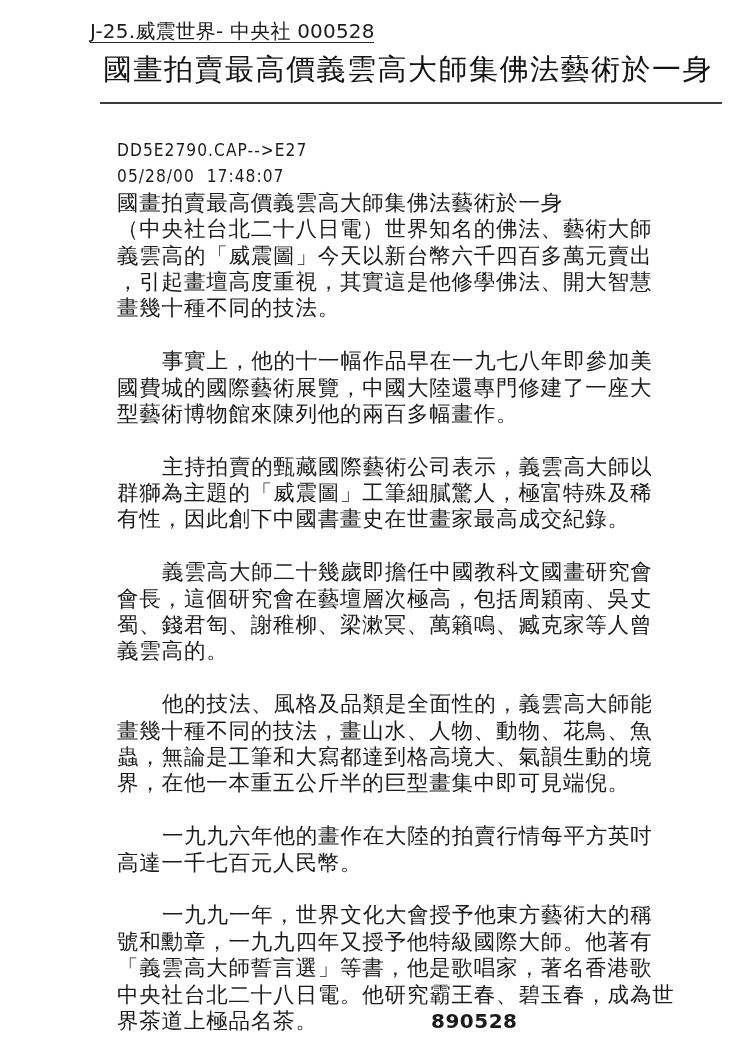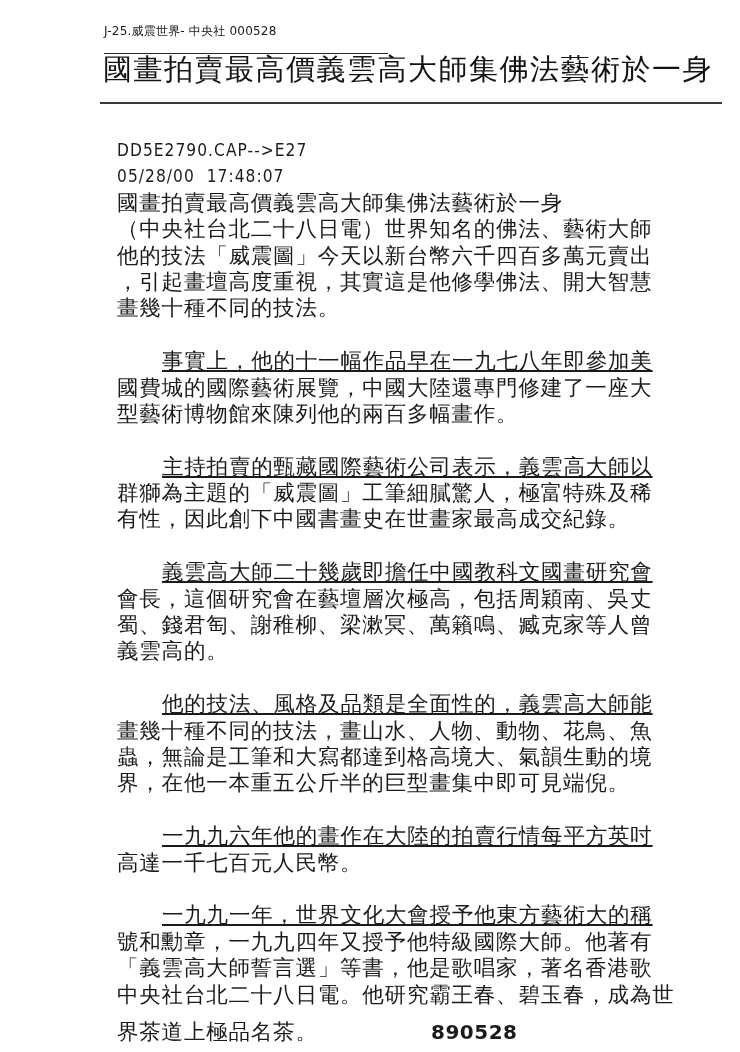--- a/index.html
+++ b/index.html
@@ -10,29 +10,29 @@
   body {
     width: 740px;
     height: 1052px;
     position: relative;
     overflow: hidden;
     color: #1b1b1b;
     font-family: "DejaVu Sans", "Liberation Sans", sans-serif;
   }
   .slug {
     position: absolute;
-    left: 104px;
+    left: 90px;
     top: 21px;
     width: 284px;
-    font-size: 12px;
+    font-size: 20px;
     line-height: 20px;
     white-space: nowrap;
     letter-spacing: 0.2px;
     border-bottom: 1.5px solid #2a2a2a;
-    padding-bottom: 12px;
+    padding-bottom: 1px;
   }
   .headline {
     position: absolute;
     left: 103px;
     top: 51px;
     font-size: 29px;
     line-height: 36px;
     font-weight: 500;
     white-space: nowrap;
     letter-spacing: 1.5px;
@@ -64,53 +64,52 @@
     font-size: 18px;
     letter-spacing: 1.2px;
     transform: scaleX(0.86);
     transform-origin: left center;
   }
   .blank {
     height: 26.4px;
   }
   .indent {
     padding-left: 45px;
-    text-decoration: underline;
   }
   .endmark {
     display: inline-block;
     position: absolute;
     left: 314px;
     font-size: 20px;
     letter-spacing: 0.5px;
     font-weight: bold;
   }
   .para { position: relative; }
-  .lastline { position: relative; margin-top: 11px; }
+  .lastline { position: relative; }
 </style>
 </head>
 <body>
 
 <div>
 
   <div class="slug">J-25.威震世界- 中央社 000528</div>
 
   <div class="headline">國畫拍賣最高價義雲高大師集佛法藝術於一身</div>
 
   <div class="rule"></div>
 
   <div class="body">
 
     <div class="line mono">DD5E2790.CAP--&gt;E27</div>
     <div class="line mono" style="white-space:pre;">05/28/00  17:48:07</div>
     <div class="line">國畫拍賣最高價義雲高大師集佛法藝術於一身</div>
 
     <div class="para">
       <div class="line">（中央社台北二十八日電）世界知名的佛法、藝術大師</div>
-      <div class="line">他的技法「威震圖」今天以新台幣六千四百多萬元賣出</div>
+      <div class="line">義雲高的「威震圖」今天以新台幣六千四百多萬元賣出</div>
       <div class="line">，引起畫壇高度重視，其實這是他修學佛法、開大智慧</div>
       <div class="line">畫幾十種不同的技法。</div>
     </div>
     <div class="blank"></div>
 
     <div class="para">
       <div class="line indent">事實上，他的十一幅作品早在一九七八年即參加美</div>
       <div class="line">國費城的國際藝術展覽，中國大陸還專門修建了一座大</div>
       <div class="line">型藝術博物館來陳列他的兩百多幅畫作。</div>
     </div>

